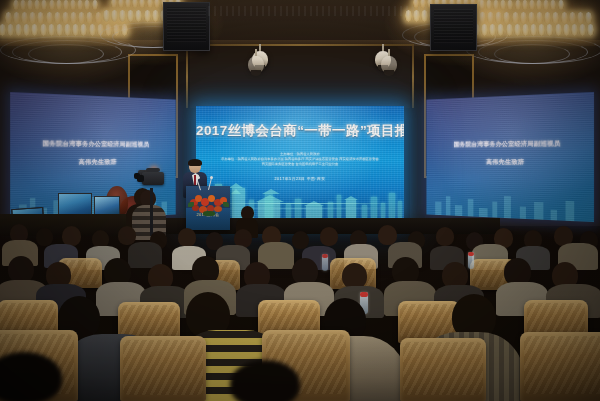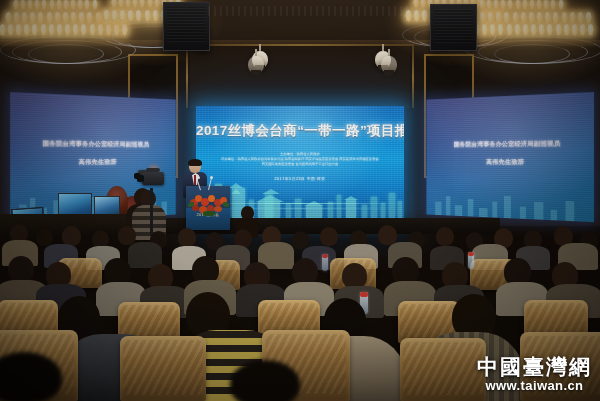--- a/index.html
+++ b/index.html
@@ -658,18 +658,14 @@
   <div class="chairback" style="left:262px;top:330px;width:88px;height:71px;"></div>
   <div class="chairback" style="left:400px;top:338px;width:86px;height:63px;"></div>
   <div class="chairback" style="left:520px;top:332px;width:90px;height:69px;"></div>
 
   <div class="head" style="left:-14px;top:352px;width:76px;height:52px;background:#0d0906;filter:blur(2px);"></div>
   <div class="head" style="left:230px;top:360px;width:70px;height:48px;background:#100b07;filter:blur(2px);"></div>
 
   <div class="warmgrade"></div>
   <div class="vignette"></div>
 
-  <div class="watermark">
-    <div class="wm-cn">中國臺灣網</div>
-    <div class="wm-url">www.taiwan.cn</div>
-  </div>
 
 </div>
 
 </body></html>

